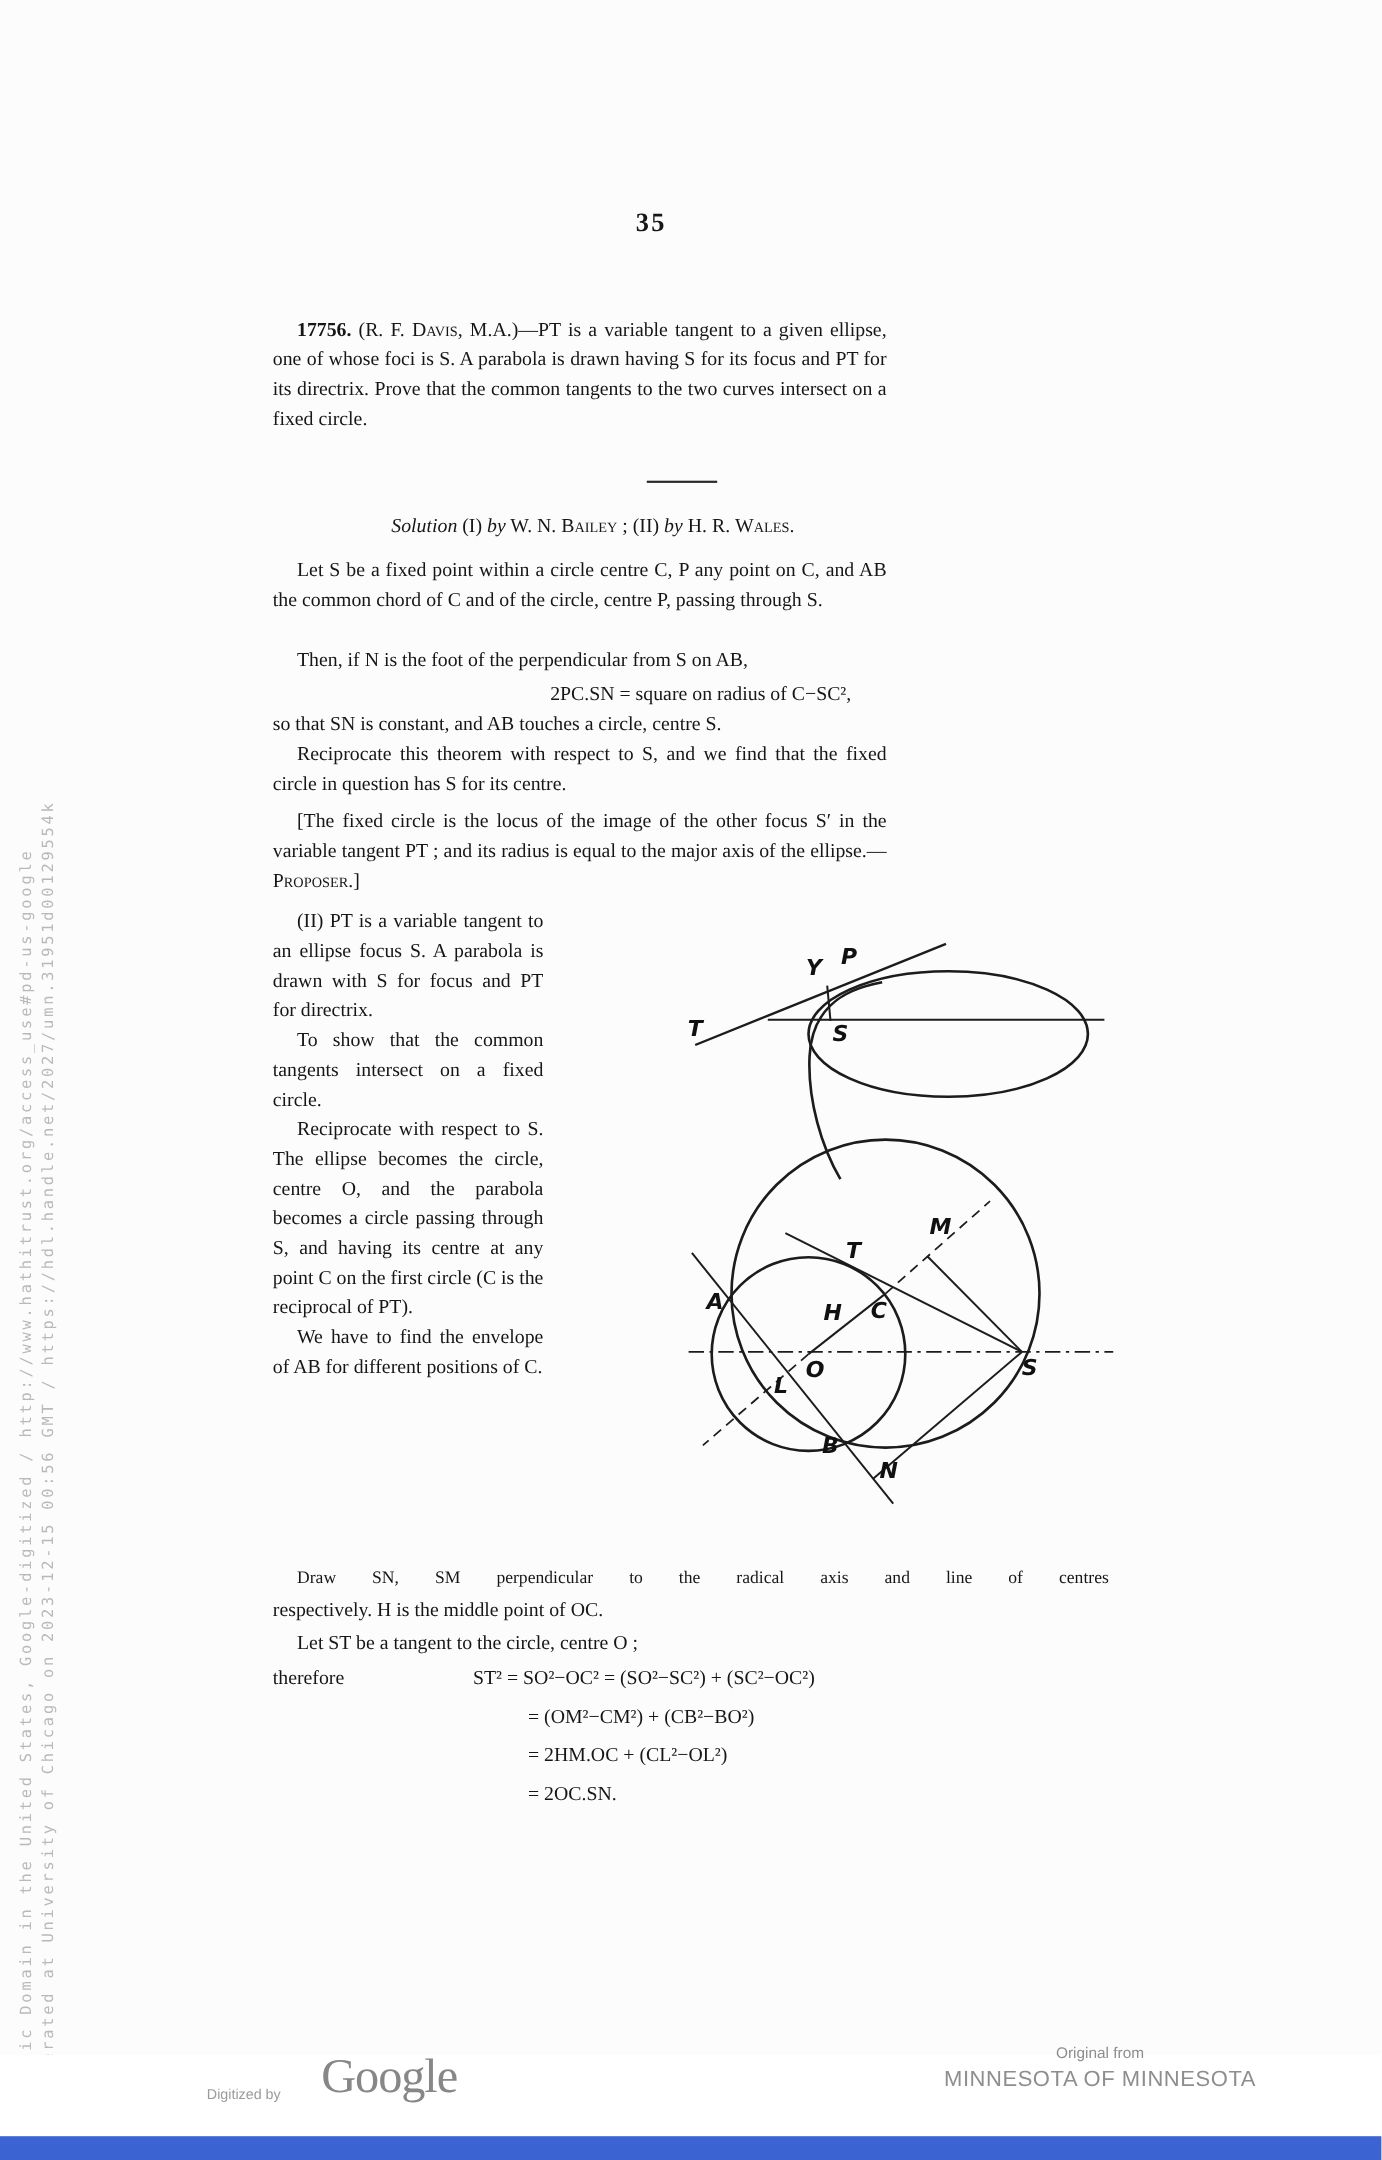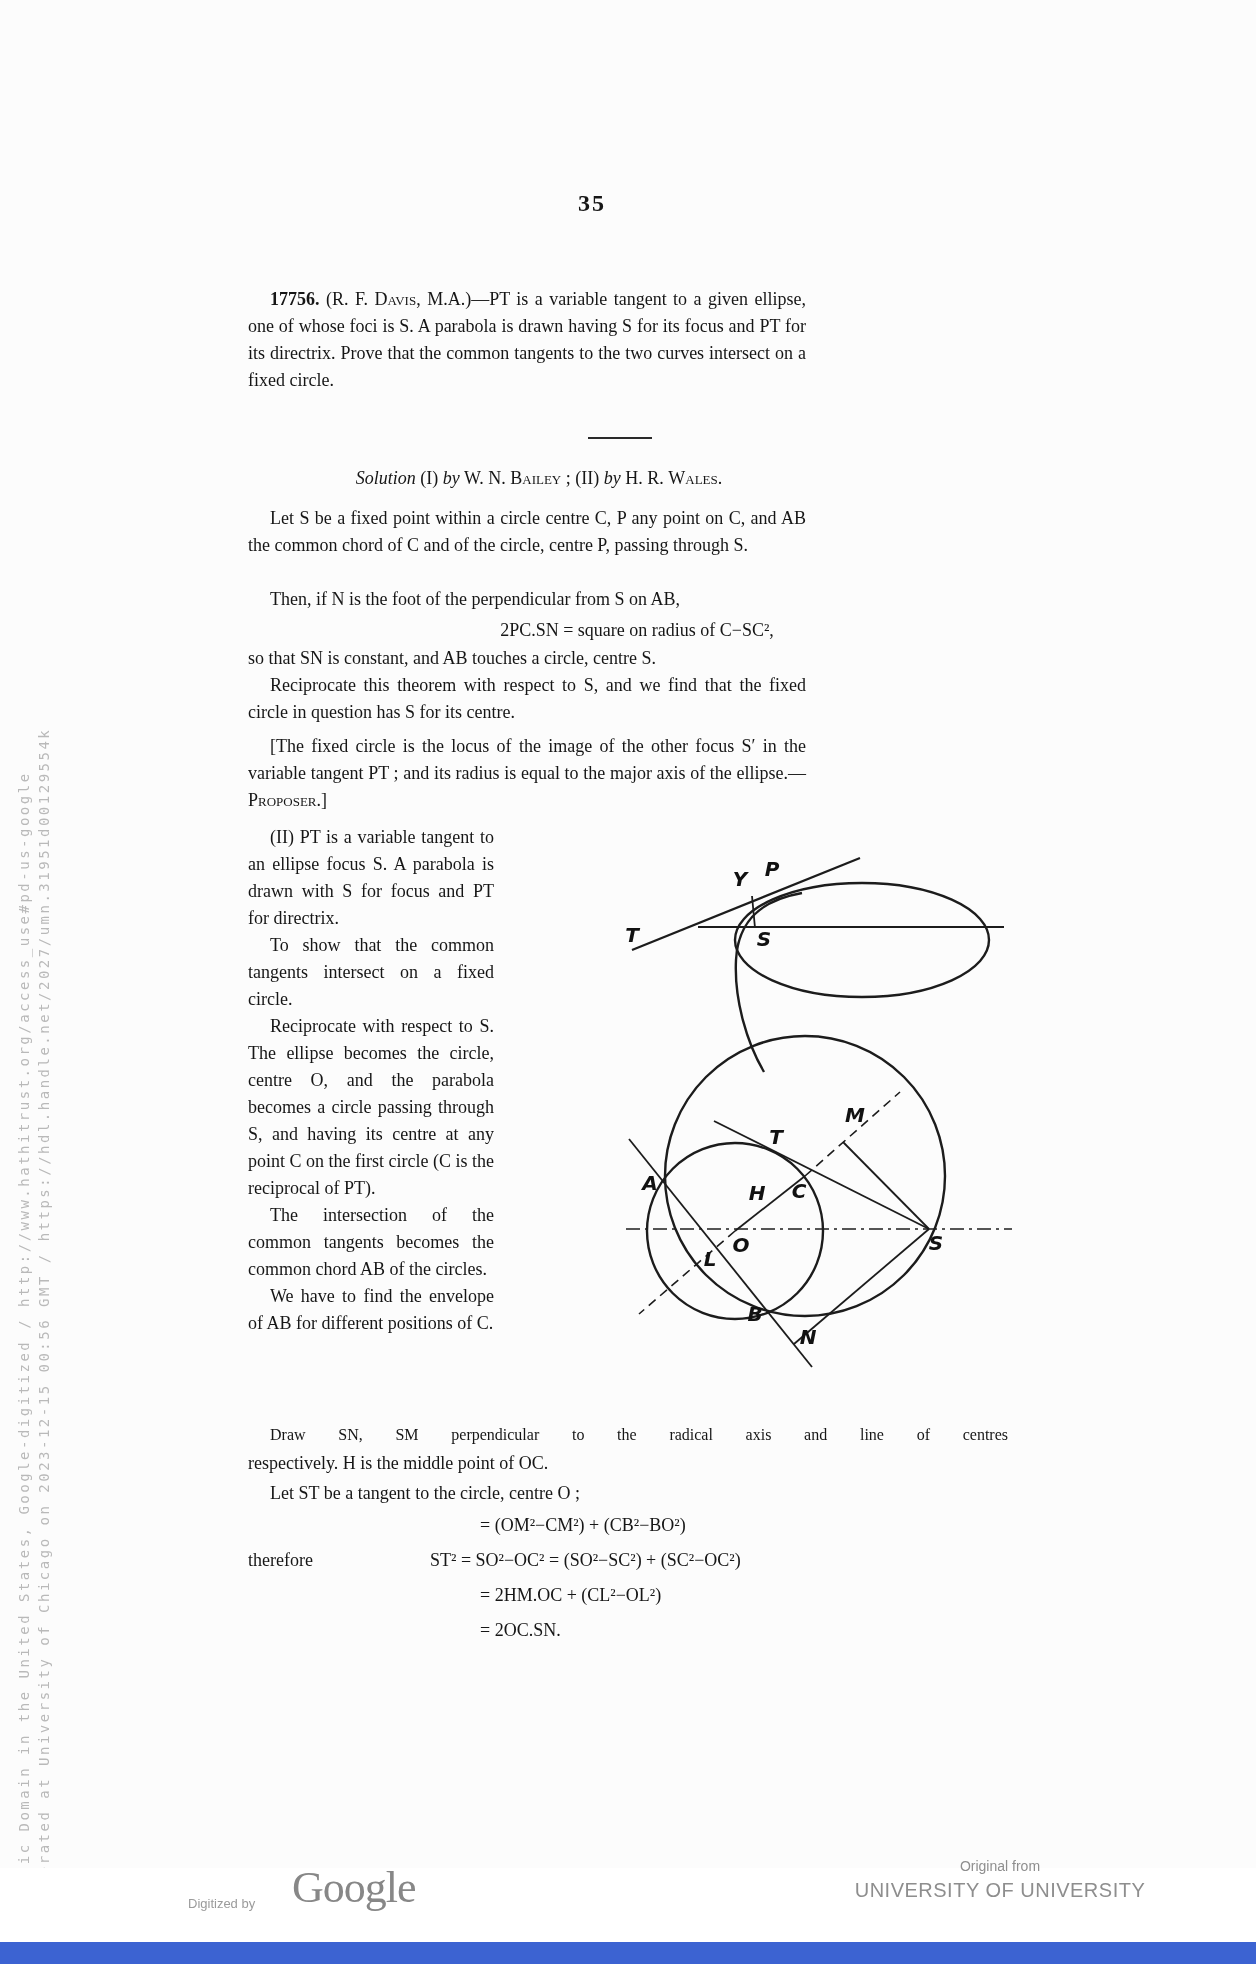--- a/index.html
+++ b/index.html
@@ -54,21 +54,20 @@
 <div class="abs body-text" style="left:248px;top:645px;width:558px;">so that SN is constant, and AB touches a circle, centre S.</div>
 <div class="abs body-text indent" style="left:248px;top:672px;width:558px;">Reciprocate this theorem with respect to S, and we find that the fixed circle in question has S for its centre.</div>
 <div class="abs body-text indent" style="left:248px;top:733px;width:558px;">
   <span>[The fixed circle is the locus of the image of the other focus S′ in the variable tangent PT ; and its radius is equal to the major axis of the ellipse.—</span><span class="sc">Proposer</span><span>.]</span>
 </div>
 
 <div class="abs" style="left:248px;top:824px;width:246px;">
   <div class="colp indent">(II) PT is a variable tangent to an ellipse focus S. A parabola is drawn with S for focus and PT for directrix.</div>
   <div class="colp indent">To show that the common tangents intersect on a fixed circle.</div>
   <div class="colp indent">Reciprocate with respect to S. The ellipse becomes the circle, centre O, and the parabola becomes a circle passing through S, and having its centre at any point C on the first circle (C is the reciprocal of PT).</div>
-  <div class="colp indent">The intersection of the common tangents becomes the common chord AB of the circles.</div>
   <div class="colp indent">We have to find the envelope of AB for different positions of C.</div>
 </div>
 
 <svg class="abs" style="left:612px;top:848px;" width="410" height="228" viewBox="0 0 410 228">
   <ellipse cx="250" cy="92" rx="127" ry="57" fill="none" stroke="#1c1c1c" stroke-width="2.4"></ellipse>
   <line x1="86" y1="79" x2="392" y2="79" stroke="#1c1c1c" stroke-width="1.8"></line>
   <line x1="20" y1="102" x2="248" y2="10" stroke="#1c1c1c" stroke-width="2.2"></line>
   <line x1="143" y1="80" x2="140" y2="48" stroke="#1c1c1c" stroke-width="1.8"></line>
   <path d="M 190,45 C 150,52 126,72 124,112 C 122,152 135,195 152,224" fill="none" stroke="#1c1c1c" stroke-width="2.4"></path>
   <text x="20" y="94" text-anchor="middle">T</text>
@@ -98,32 +97,32 @@
   <text x="330" y="224" text-anchor="middle">S</text>
   <text x="149" y="295" text-anchor="middle">B</text>
   <text x="202" y="318" text-anchor="middle">N</text>
 </svg>
 
 <div class="abs wide-line1" style="left:248px;top:1421px;width:760px;">Draw SN, SM perpendicular to the radical axis and line of centres</div>
 <div class="abs wide-line2" style="left:248px;top:1449px;width:760px;">respectively.  H is the middle point of OC.</div>
 <div class="abs body-text indent" style="left:248px;top:1480px;width:558px;">Let ST be a tangent to the circle, centre O ;</div>
 
 <div class="abs" style="left:248px;top:1508px;width:780px;">
-  <div class="eqrow cont">= (OM²−CM²) + (CB²−BO²)</div>
   <div class="eqrow">
     <span class="lbl">therefore</span><span>ST² = SO²−OC² = (SO²−SC²) + (SC²−OC²)</span>
   </div>
+  <div class="eqrow cont">= (OM²−CM²) + (CB²−BO²)</div>
   <div class="eqrow cont">= 2HM.OC + (CL²−OL²)</div>
   <div class="eqrow cont">= 2OC.SN.</div>
 </div>
 
 <div class="abs wm" style="left:36px;top:1908px;">Generated at University of Chicago on 2023-12-15 00:56 GMT  /  https://hdl.handle.net/2027/umn.31951d00129554k</div>
 <div class="abs wm" style="left:16px;top:1908px;">Public Domain in the United States, Google-digitized  /  http://www.hathitrust.org/access_use#pd-us-google</div>
 
 <div class="abs footer-strip"></div>
 <div class="abs digitized" style="left:188px;top:1896px;">Digitized by</div>
 <div class="abs google" style="left:292px;top:1862px;">Google</div>
 <div class="abs orig-block" style="left:810px;top:1858px;">
   <div class="orig-from">Original from</div>
-  <div class="institution">UNIVERSITY OF UNIVERSITY</div>
+  <div class="institution">MINNESOTA OF MINNESOTA</div>
 </div>
 
 <div class="abs bottom-bar"></div>
 
 </body></html>

